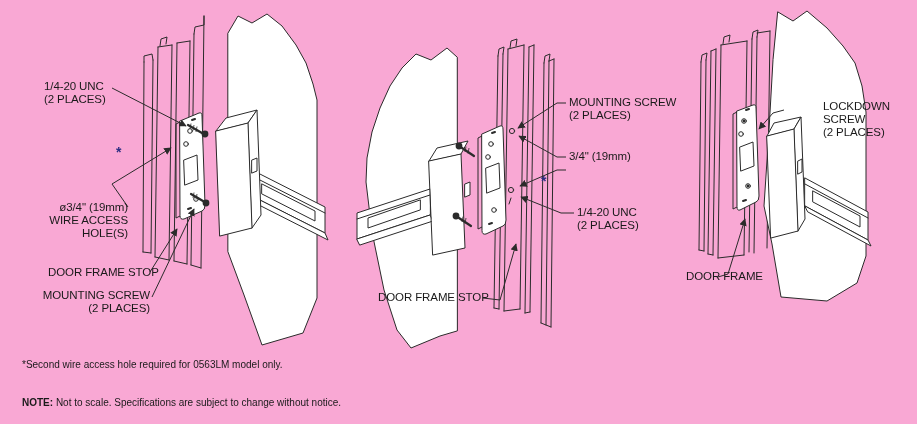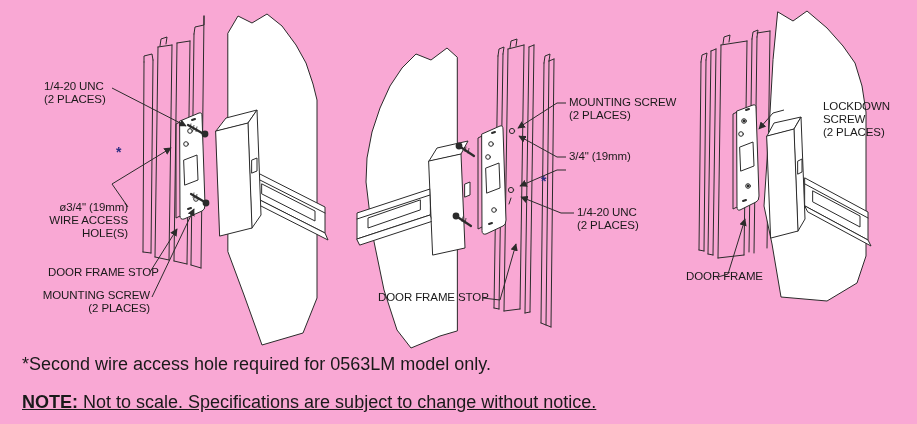--- a/index.html
+++ b/index.html
@@ -14,21 +14,21 @@
   .shaft{stroke:#2b2b2b;stroke-width:2.2;stroke-linecap:round;fill:none;}
   .tick{stroke:#2b2b2b;stroke-width:.8;fill:none;}
   .thick{stroke:#2b2b2b;stroke-width:2;stroke-linecap:round;fill:none;}
   .ldr{fill:none;stroke:#2b2b2b;stroke-width:1;stroke-linejoin:round;marker-end:url(#arr);}
   .callout{
     position:absolute;font-size:11.5px;line-height:13px;white-space:pre-line;
     letter-spacing:-0.1px;color:#1a1a1a;
   }
   .r{text-align:right;}
   .ast{font-size:14px;font-weight:bold;color:#2c2e83;line-height:12px;}
-  .note-line{position:absolute;font-size:18px;line-height:17px;color:#1a1a1a;}
+  .note-line{position:absolute;font-size:10px;line-height:17px;color:#1a1a1a;}
   .note-line b{font-weight:bold;}
 </style>
 </head>
 <body>
 
 <div id="stage">
 
   <svg id="art" width="917" height="424" viewBox="0 0 917 424">
     <defs>
       <marker id="arr" viewBox="0 0 10 10" refX="9" refY="5" markerWidth="7.5" markerHeight="7.5" orient="auto-start-reverse">
@@ -211,17 +211,17 @@
   <div class="callout ast" style="left:541px;top:175px;">*</div>
   <div class="callout" style="left:577px;top:206px;">1/4-20 UNC
 (2 PLACES)</div>
   <div class="callout" style="left:378px;top:291px;">DOOR FRAME STOP</div>
 
   <div class="callout" style="left:787px;top:100px;margin-left:36px;">LOCKDOWN SCREW
 (2 PLACES)</div>
   <div class="callout" style="left:638px;top:270px;margin-left:48px;">DOOR FRAME</div>
 
   <div class="note-line" style="left:22px;top:356px;">*Second wire access hole required for 0563LM model only.</div>
-  <div class="note-line" style="left:22px;top:394px;text-decoration:underline;">
+  <div class="note-line" style="left:22px;top:394px;">
     <b>NOTE:</b><span> Not to scale. Specifications are subject to change without notice.</span>
   </div>
 
 </div>
 
 </body></html>

